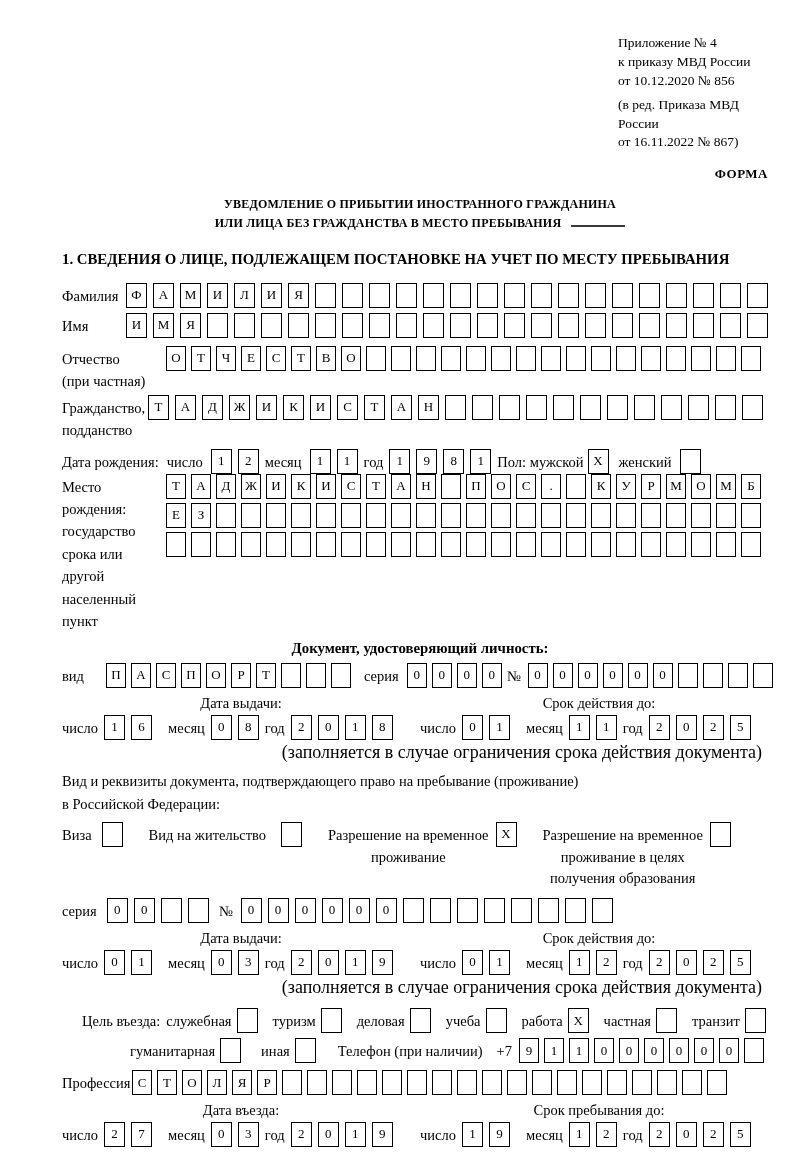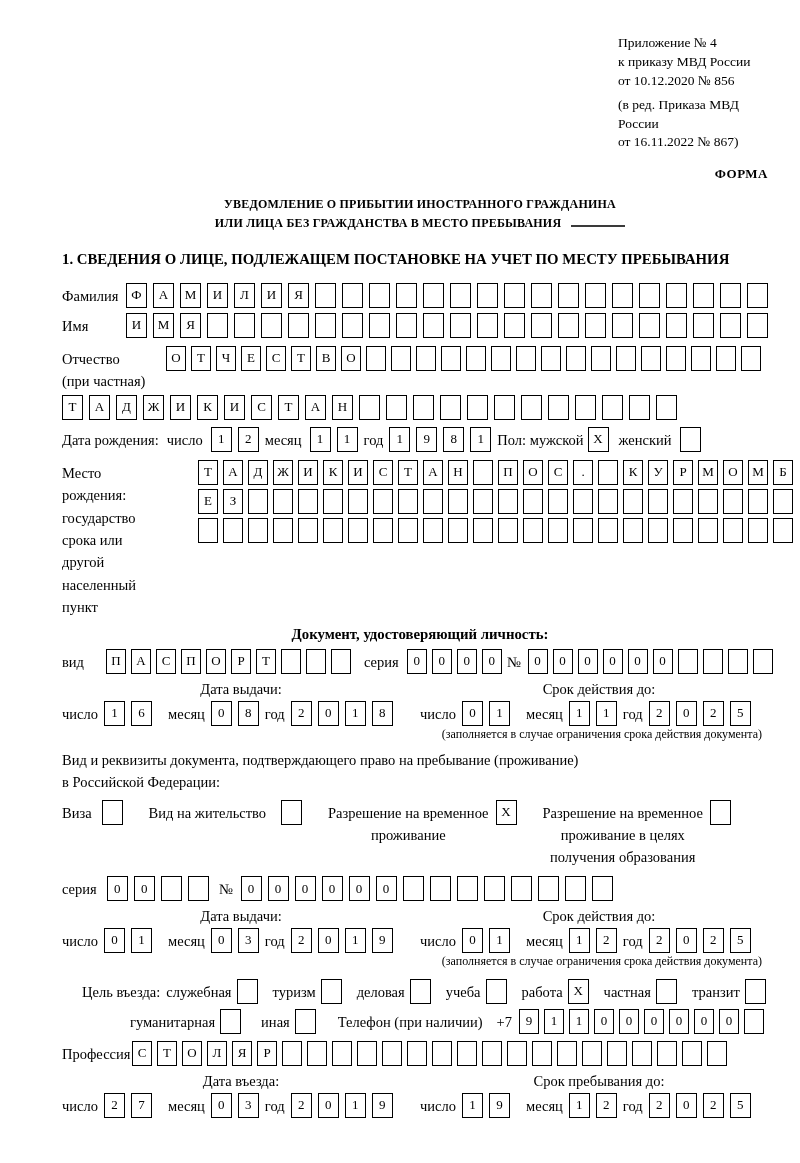--- a/index.html
+++ b/index.html
@@ -31,21 +31,21 @@
   .stack { display:flex; flex-direction:column; flex:1 1 auto; }
   .boxrow { display:flex; margin-bottom:4px; }
   .center-bold { text-align:center; font-weight:bold; margin-top:6px; font-size:14.8px; }
   .dp { display:flex; margin-top:6px; }
   .dp-left { width:358px; flex:0 0 auto; }
   .dp-right { flex:1 1 auto; }
   .dp-head { text-align:center; margin-bottom:2px; }
   .dp-row { display:flex; align-items:flex-start; }
   .dp-row .lbl { margin-right:6px; }
   .dp-row .ml { margin-left:10px; }
-  .note-right { text-align:right; font-size:12px; margin-top:1px; padding-right:16px; }
+  .note-right { text-align:right; font-size:18px; margin-top:1px; padding-right:16px; }
   .intro { margin-top:8px; }
   .opts { display:flex; align-items:flex-start; margin-top:8px; }
   .opt { display:flex; align-items:flex-start; margin-right:20px; }
   .opt .cells { margin-left:7px; margin-top:0; }
   .opt-lines { text-align:center; line-height:1.5; padding-top:3px; }
   .gap8 { margin-right:8px; } .gap4 { margin-right:3px; }
   .purp { display:flex; align-items:flex-start; margin-right:9px; }
   .purp .lbl { margin-right:5px; }
   .indent { margin-left:68px; }
 </style>
@@ -161,20 +161,24 @@
         <span class="cell"></span>
         <span class="cell"></span>
         <span class="cell"></span>
         <span class="cell"></span>
         <span class="cell"></span>
         <span class="cell"></span>
       </span>
   </div>
 
   <div class="frow" style="margin-top:2px;">
+    <span class="lblcol w86">
+      <div>Гражданство,</div>
+      <div>подданство</div>
+    </span>
     <span class="cells">
         <span class="cell">Т</span>
         <span class="cell">А</span>
         <span class="cell">Д</span>
         <span class="cell">Ж</span>
         <span class="cell">И</span>
         <span class="cell">К</span>
         <span class="cell">И</span>
         <span class="cell">С</span>
         <span class="cell">Т</span>
@@ -217,21 +221,21 @@
     <span class="lbl" style="margin-right:4px;">Пол: мужской</span>
     <span class="cells">
         <span class="cell">X</span>
       </span>
     <span class="lbl" style="margin-left:4px;margin-right:8px;">женский</span>
     <span class="cells">
         <span class="cell"></span>
       </span>
   </div>
 
-  <div class="frow" style="margin-top:8px;gap:32px;">
+  <div class="frow" style="margin-top:0;">
     <span class="lblcol w104">
       <div>Место рождения:</div>
       <div>государство</div>
       <div>срока или другой</div>
       <div>населенный пункт</div>
     </span>
     <span class="stack">
       <span class="boxrow cells narrow">
           <span class="cell">Т</span>
           <span class="cell">А</span>

